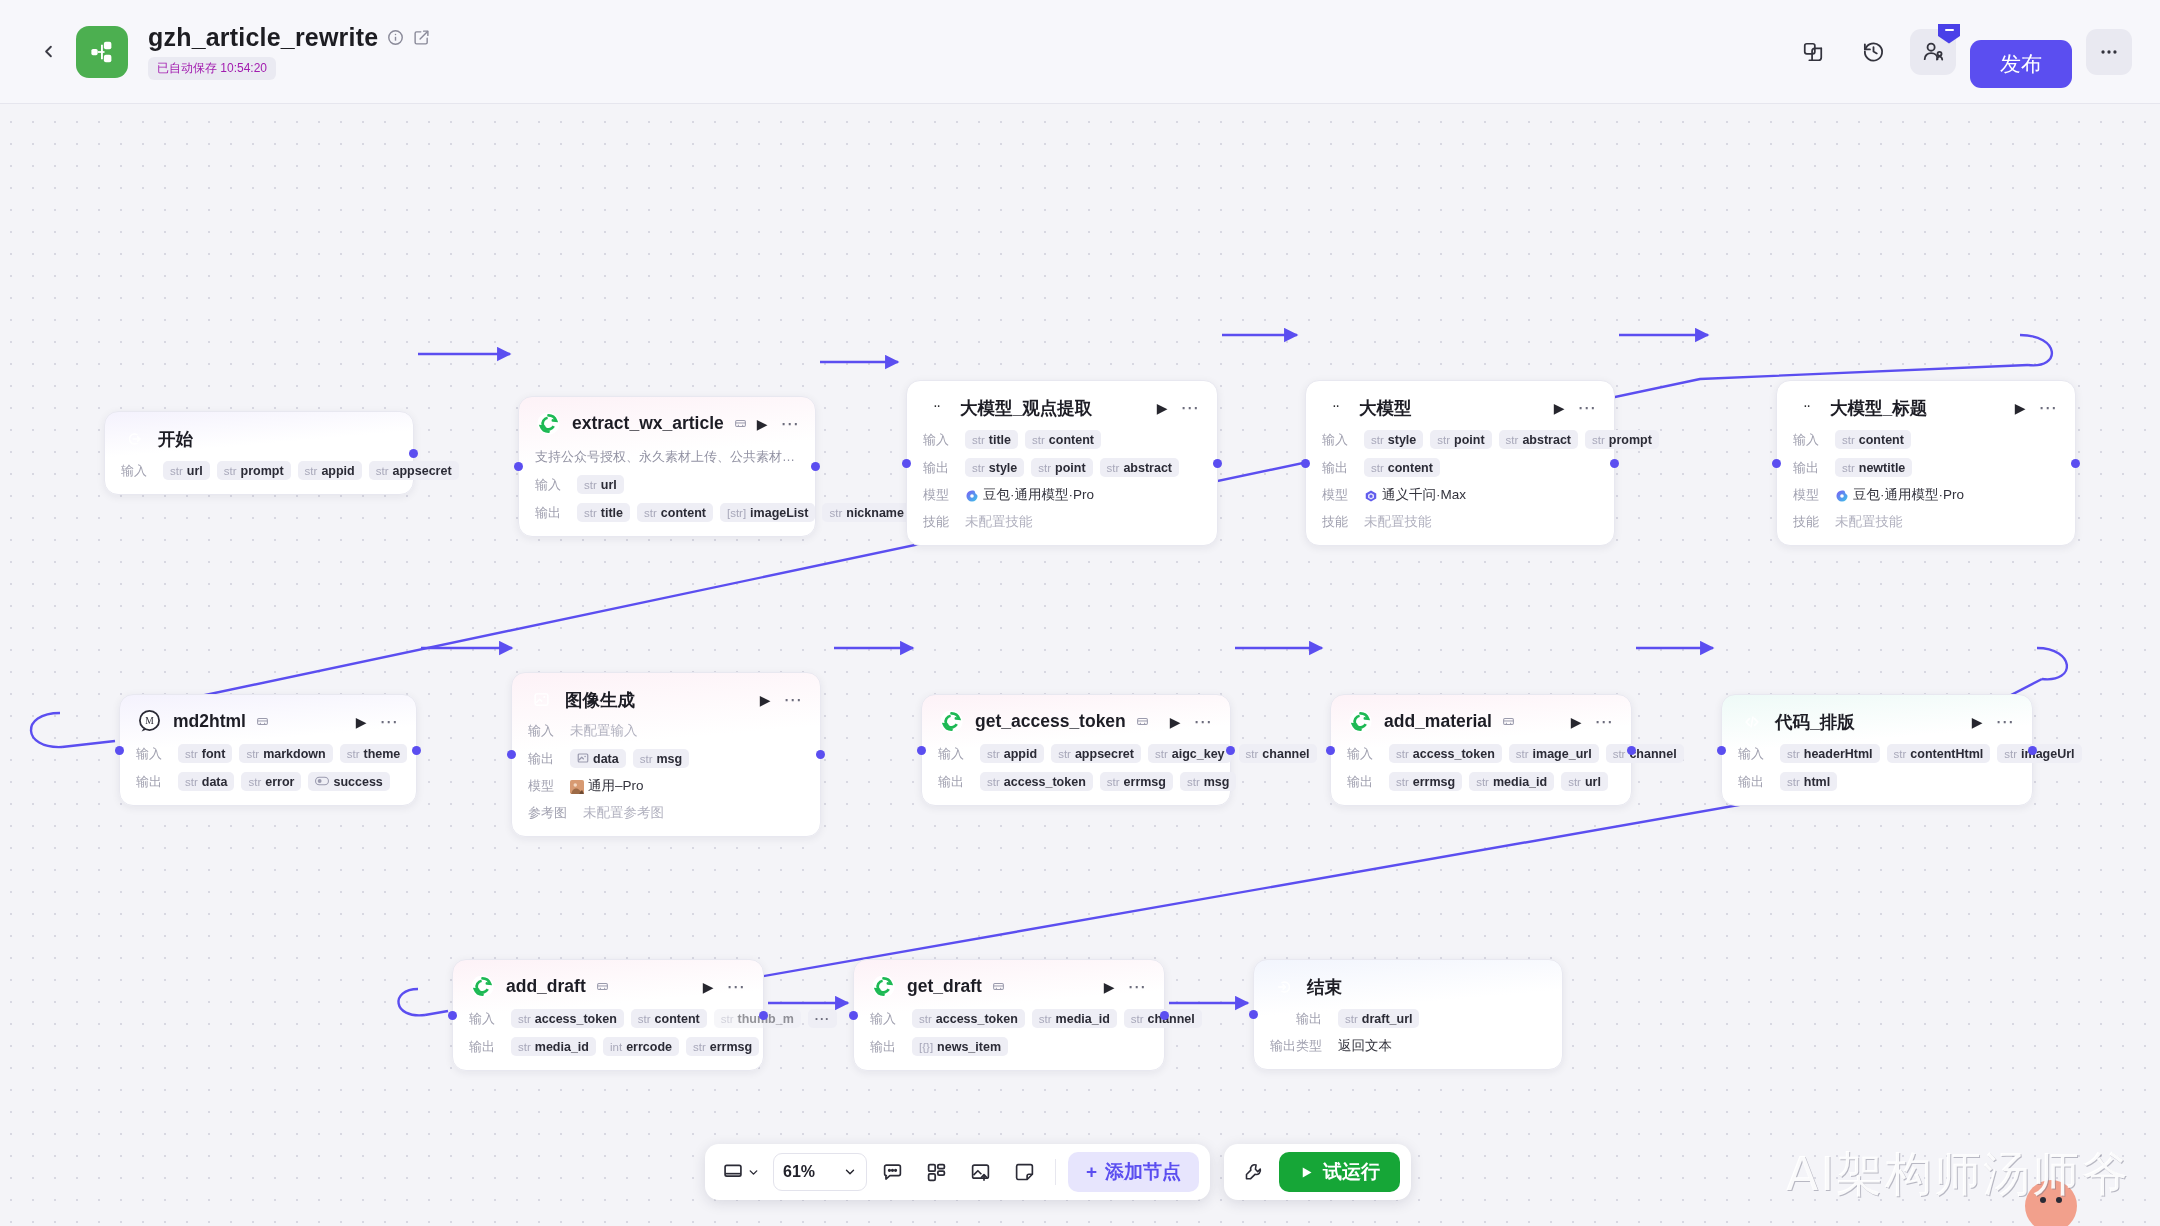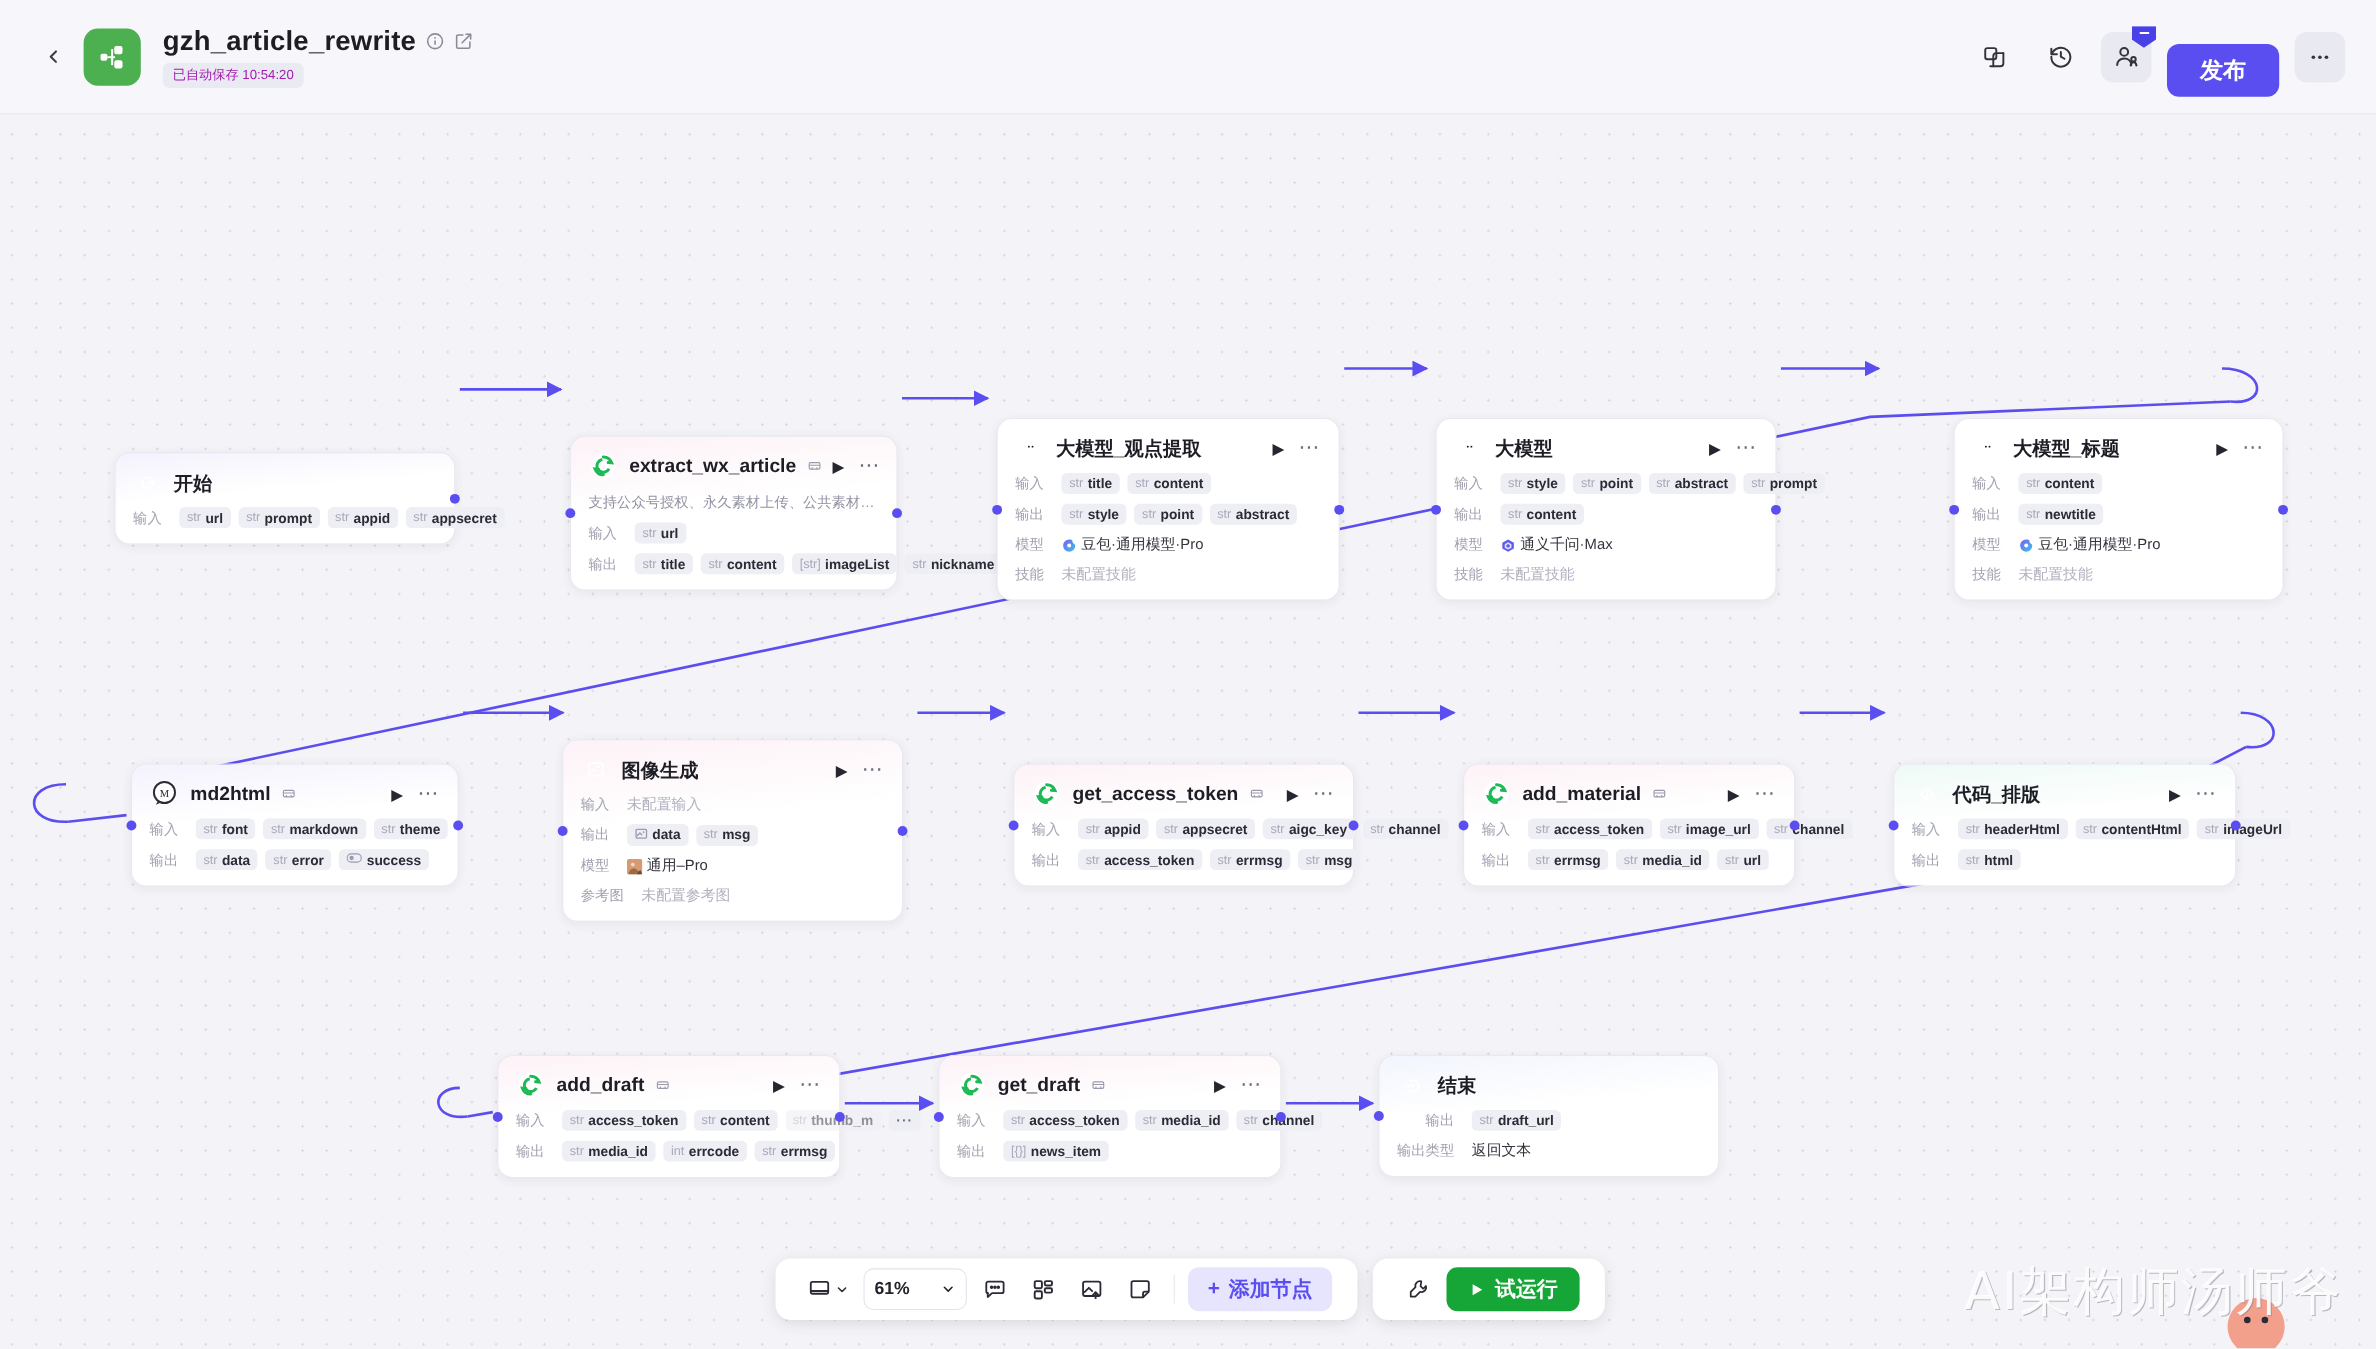--- a/index.html
+++ b/index.html
@@ -53,21 +53,21 @@
   .hdr-avatar-wrap { position: relative; }
   .hdr-badge {
     position: absolute; top: -5px; right: -4px;
     width: 22px; height: 20px; background: #4a40e8;
     clip-path: polygon(0 0, 100% 0, 100% 62%, 50% 100%, 0 62%);
     display: flex; align-items: flex-start; justify-content: center;
   }
   .hdr-badge i { display:block; width: 9px; height: 2.5px; background: #fff; margin-top: 5px; border-radius:2px;}
   .btn-publish {
     height: 48px; padding: 0 30px; border-radius: 11px;
-    background: #5b4ef0; color: #fff; font-size: 21px; font-weight: 700;
+    background: #5b4ef0; color: #fff; font-size: 21px; font-weight: 400;
     display: flex; align-items: center; justify-content: center; cursor: pointer;
     border: none;
     margin-top: 24px;
   }
 
   
   .canvas {
     position: absolute; top: 89px; left: 0; width: 2160px; height: 1137px;
     background-color: #f4f4f8;
     background-image: radial-gradient(circle, #d8d8e2 1.1px, transparent 1.2px);
@@ -133,21 +133,21 @@
   .port.out { right: -5px; }
 
   
   .toolbar {
     position: absolute; left: 705px; bottom: 26px;
     display: flex; align-items: center; gap: 14px; z-index: 30;
   }
   .tb-panel {
     background: #fff; border-radius: 14px; height: 56px;
     box-shadow: 0 3px 14px rgba(30,30,60,.13);
-    display: flex; align-items: center; padding: 0 23px; gap: 6px;
+    display: flex; align-items: center; padding: 0 11px; gap: 6px;
   }
   .tb-btn {
     height: 38px; min-width: 38px; padding: 0 7px; border-radius: 9px;
     display: flex; align-items: center; justify-content: center;
     color: #2b2b36; cursor: pointer; gap: 4px;
   }
   .tb-zoom {
     display: flex; align-items: center; justify-content: space-between;
     width: 94px; height: 38px; border: 1px solid #e3e3ec; border-radius: 9px;
     padding: 0 9px; font-size: 16px; color: #22222b; font-weight: 600; cursor: pointer;

